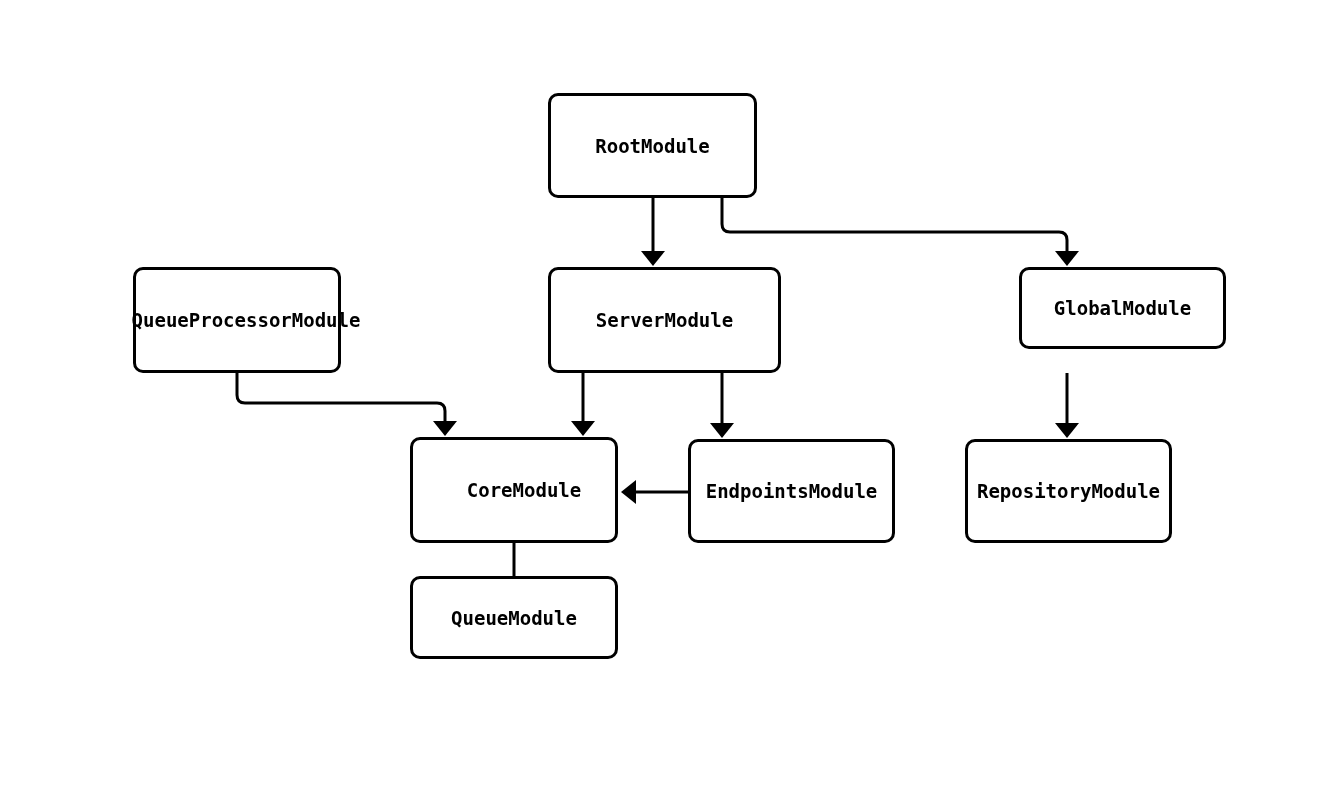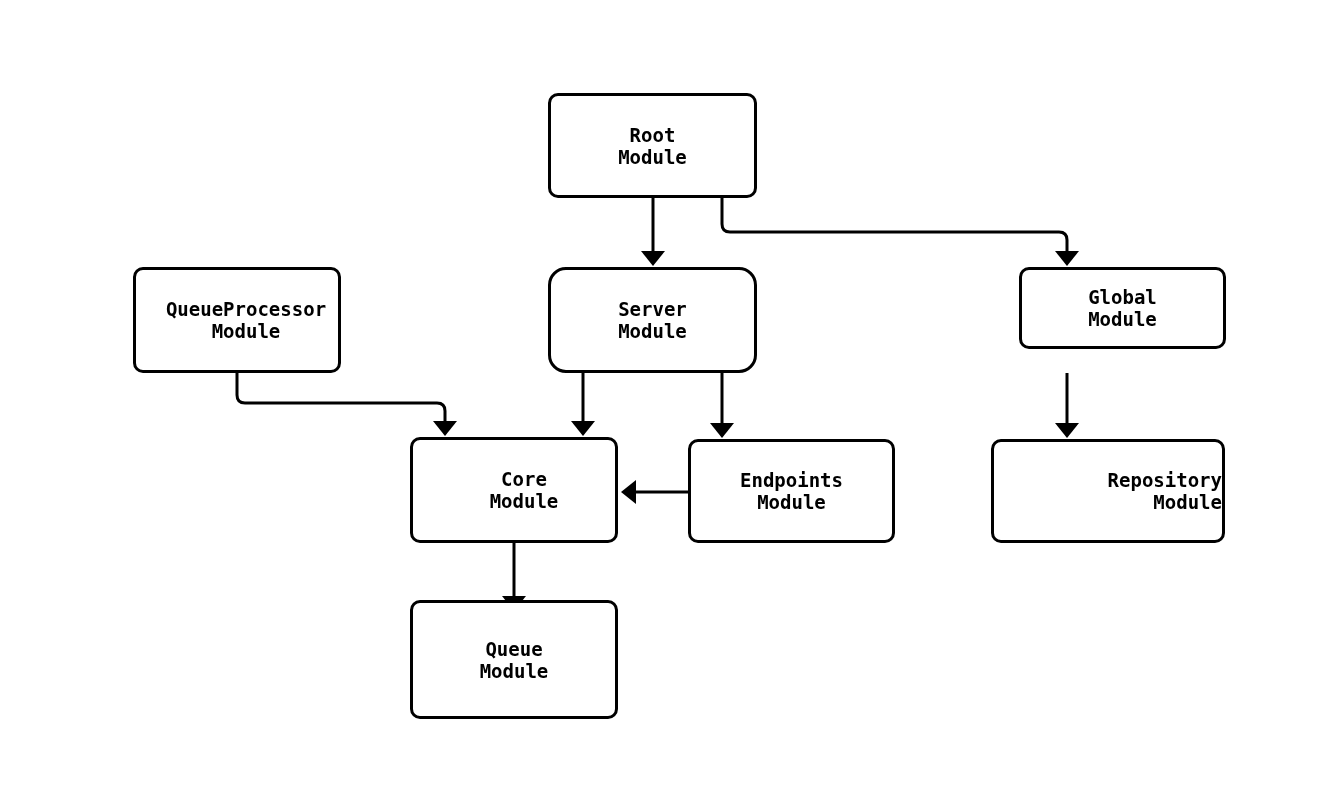--- a/index.html
+++ b/index.html
@@ -22,37 +22,36 @@
     width: 1337px;
     height: 809px;
   }
   .node {
     position: absolute;
     box-sizing: border-box;
     border: 3px solid #000000;
     border-radius: 10px;
     background: #ffffff;
     display: flex;
-    flex-direction: column;
     align-items: center;
     justify-content: center;
     text-align: center;
     font-weight: bold;
     font-size: 19px;
     line-height: 22px;
     color: #000000;
   }
   .node-root          { left: 548px;  top: 93px;  width: 209px; height: 105px; }
   .node-queueprocessor{ left: 133px;  top: 267px; width: 208px; height: 106px; padding-left: 18px; }
-  .node-server        { left: 548px;  top: 267px; width: 209px; height: 106px; border-radius: 18px; }
+  .node-server        { left: 548px;  top: 267px; width: 233px; height: 106px; }
   .node-global        { left: 1019px;  top: 267px; width: 207px; height: 82px; }
   .node-core          { left: 410px;  top: 437px; width: 208px; height: 106px; padding-left: 20px; }
   .node-endpoints     { left: 688px;  top: 439px; width: 207px; height: 104px; }
-  .node-repository    { left: 991px;  top: 439px; width: 234px; height: 104px; align-items: flex-end; }
-  .node-queue         { left: 410px;  top: 600px; width: 208px; height: 119px; }
+  .node-repository    { left: 965px;  top: 439px; width: 207px; height: 104px; }
+  .node-queue         { left: 410px;  top: 576px; width: 208px; height: 83px; }
 </style>
 </head>
 <body>
 
 <div class="canvas">
 
   <svg class="edges-layer" width="1337" height="809" viewBox="0 0 1337 809" xmlns="http://www.w3.org/2000/svg">
 
     <g>
       <path d="M653,197 L653,252" stroke="#000000" stroke-width="3" fill="none"></path>

